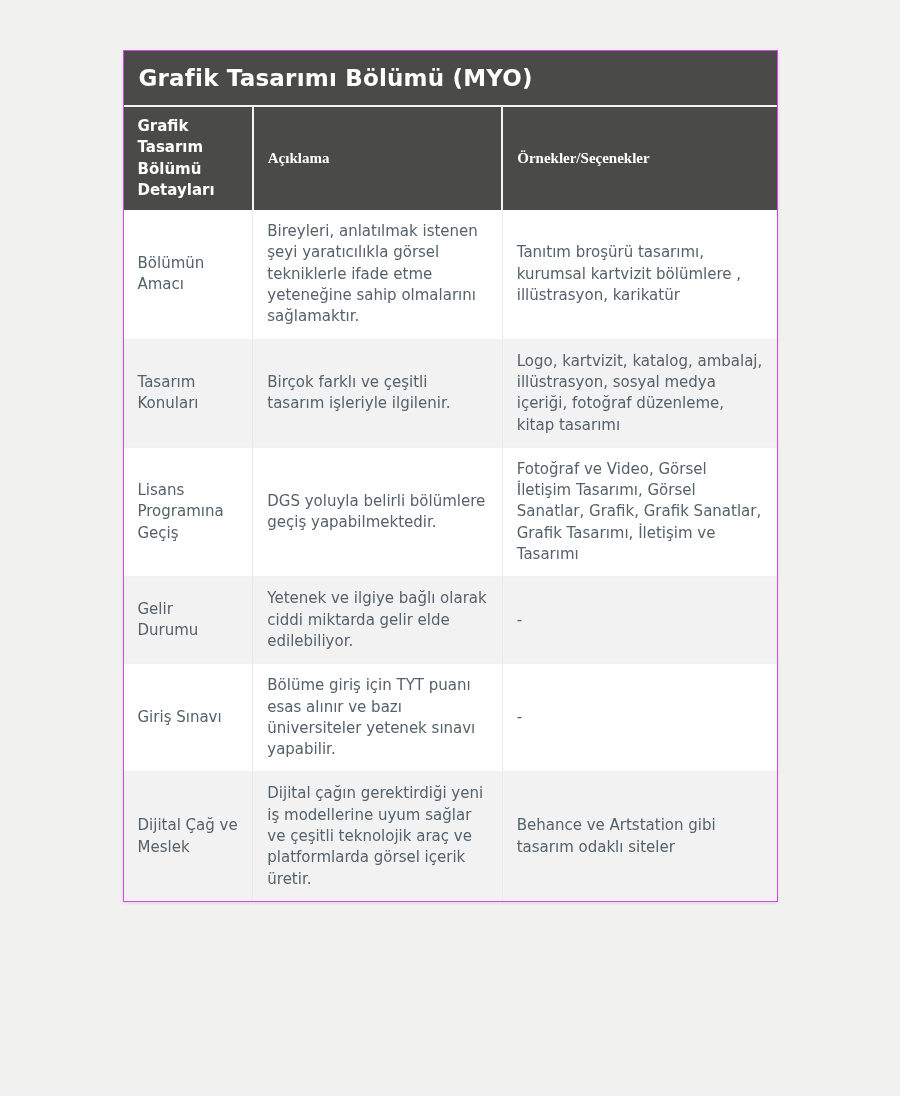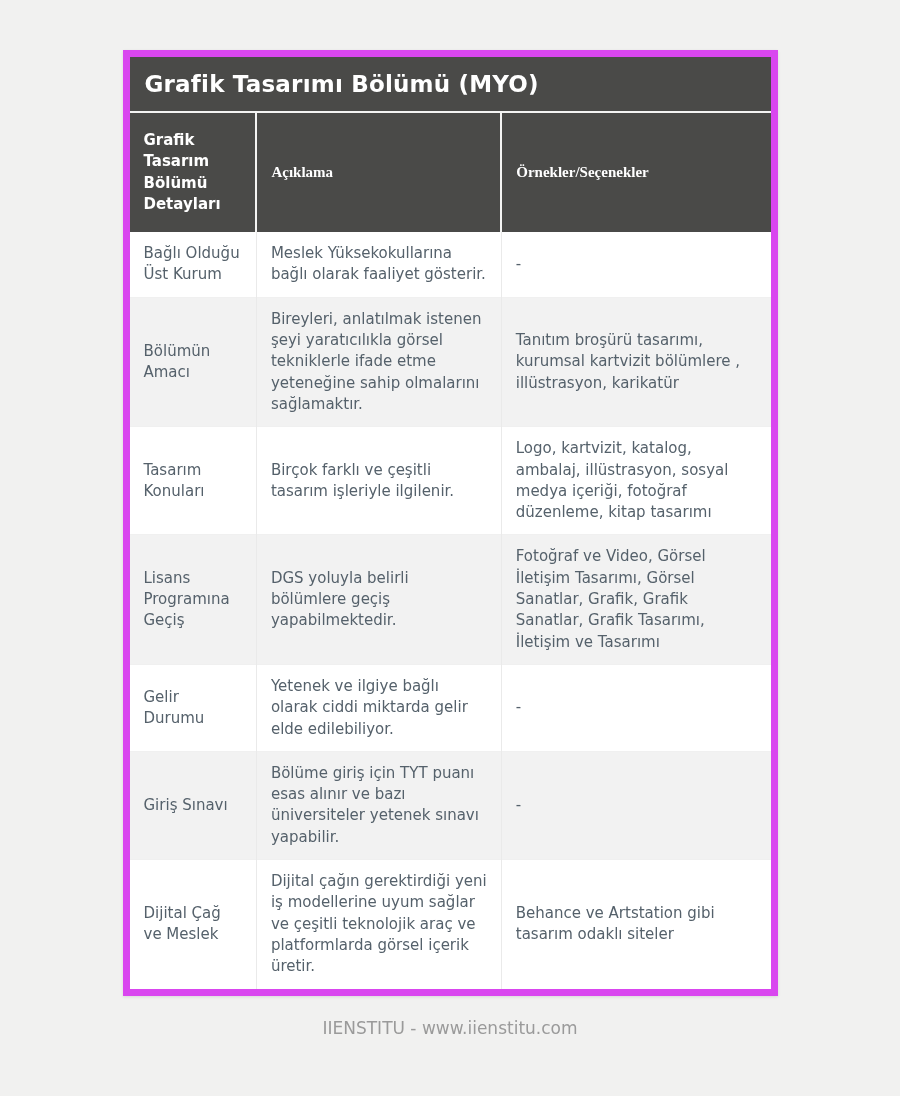--- a/index.html
+++ b/index.html
@@ -16,21 +16,21 @@
   }
   .page {
     width: 900px;
     height: 1096px;
     padding-top: 50px;
   }
   .card {
     width: 655px;
     margin: 0 auto;
     background: #1d4ed8;
-    border: 7px solid #d946ef;
+    border: 1px solid #d946ef;
     box-shadow: 0 1px 3px rgba(0,0,0,0.10);
   }
   .title-bar {
     background: #4a4a48;
     height: 56px;
     display: flex;
     align-items: center;
     padding: 0 15px;
     border-bottom: 2px solid #f4f4f3;
   }
@@ -49,21 +49,21 @@
   col.c-detail  { width: 19.8%; }
   col.c-desc    { width: 38.2%; }
   col.c-examples{ width: 42.0%; }
   .info-table th {
     background: #4a4a48;
     color: #ffffff;
     font-size: 15px;
     font-weight: bold;
     text-align: left;
     vertical-align: middle;
-    padding: 17px 14px;
+    padding: 9px 14px;
     height: 85px;
     line-height: 1.42;
   }
   .info-table th + th {
     border-left: 2px solid #f4f4f3;
     font-family: Liberation Serif, serif;
   }
   .info-table td {
     font-size: 15px;
     color: #55616b;
@@ -104,25 +104,20 @@
       </colgroup>
       <thead>
         <tr>
           <th>Grafik Tasarım Bölümü Detayları</th>
           <th>Açıklama</th>
           <th>Örnekler/Seçenekler</th>
         </tr>
       </thead>
       <tbody id="table-body">
           <tr>
-            <td>Bağlı Olduğu Üst Kurum</td>
-            <td>Meslek Yüksekokullarına bağlı olarak faaliyet gösterir.</td>
-            <td>-</td>
-          </tr>
-          <tr>
             <td>Bölümün Amacı</td>
             <td>Bireyleri, anlatılmak istenen şeyi yaratıcılıkla görsel tekniklerle ifade etme yeteneğine sahip olmalarını sağlamaktır.</td>
             <td>Tanıtım broşürü tasarımı, kurumsal kartvizit bölümlere , illüstrasyon, karikatür</td>
           </tr>
           <tr>
             <td>Tasarım Konuları</td>
             <td>Birçok farklı ve çeşitli tasarım işleriyle ilgilenir.</td>
             <td>Logo, kartvizit, katalog, ambalaj, illüstrasyon, sosyal medya içeriği, fotoğraf düzenleme, kitap tasarımı</td>
           </tr>
           <tr>
@@ -141,14 +136,13 @@
             <td>-</td>
           </tr>
           <tr>
             <td>Dijital Çağ ve Meslek</td>
             <td>Dijital çağın gerektirdiği yeni iş modellerine uyum sağlar ve çeşitli teknolojik araç ve platformlarda görsel içerik üretir.</td>
             <td>Behance ve Artstation gibi tasarım odaklı siteler</td>
           </tr>
         </tbody>
     </table>
   </div>
-  <div class="footer">IIENSTITU - www.iienstitu.com</div>
 </div>
 
 </body></html>

